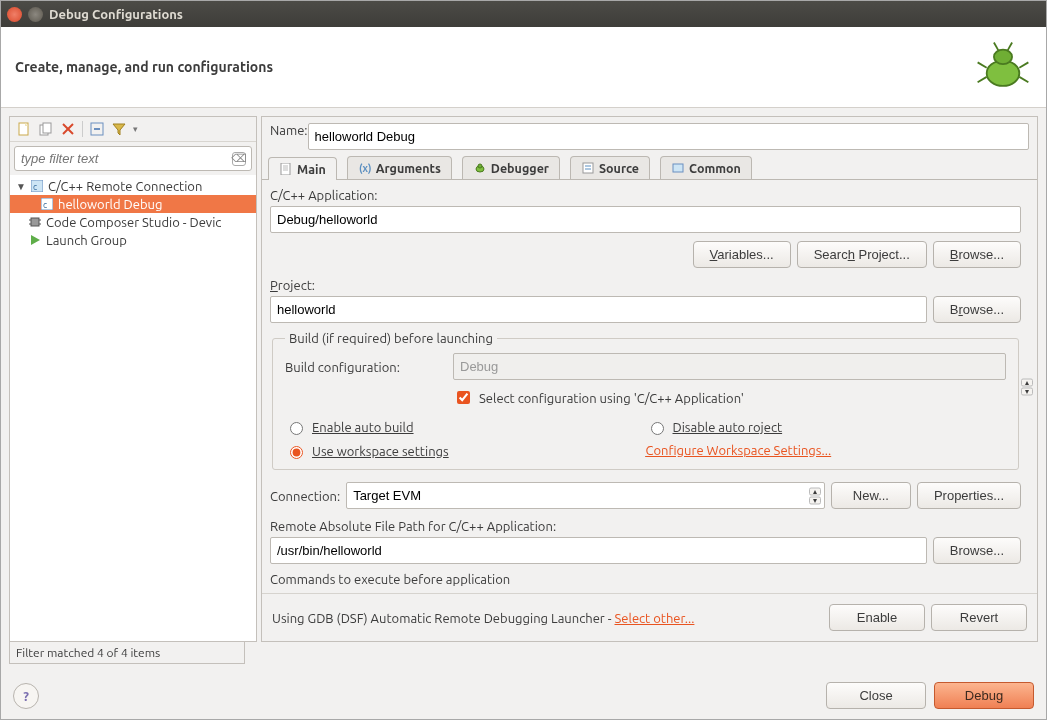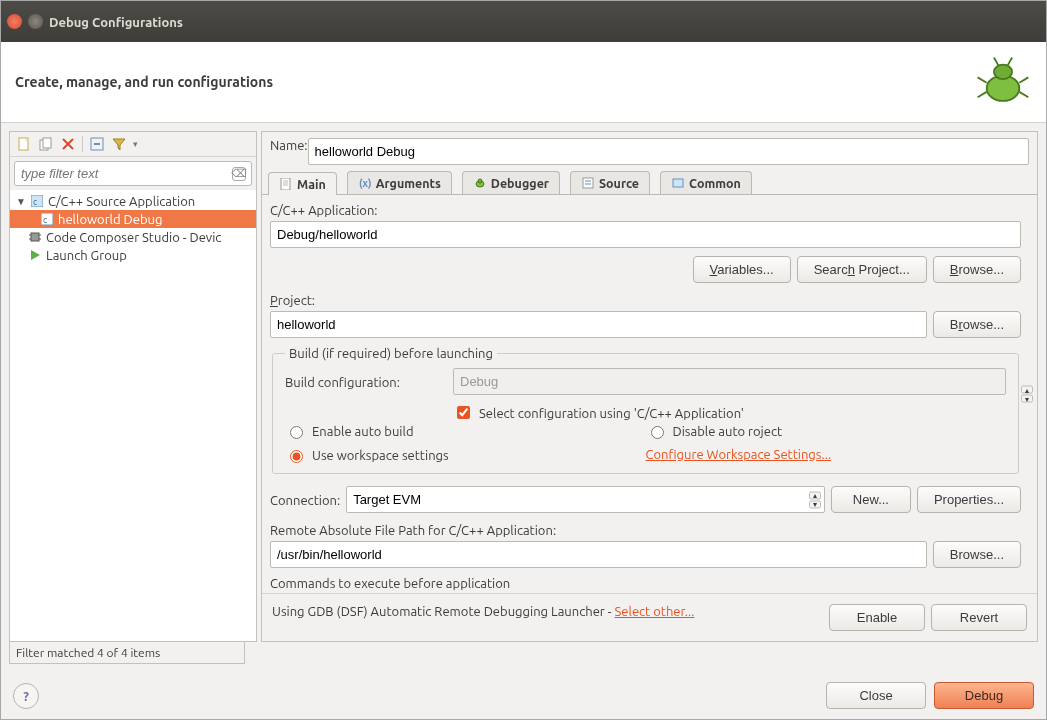--- a/index.html
+++ b/index.html
@@ -14,21 +14,21 @@
     overflow: hidden;
   }
   .window {
     width: 100%;
     height: 100%;
     display: flex;
     flex-direction: column;
     border: 1px solid #a8a8a8;
   }
   .titlebar {
-    height: 41px;
+    height: 26px;
     background: linear-gradient(#4c4b46, #3e3d39);
     display: flex;
     align-items: center;
     padding: 0 6px;
     gap: 6px;
     color: #dfdbd2;
     font-weight: bold;
   }
   .tb-btn {
     width: 15px; height: 15px; border-radius: 50%;
@@ -235,21 +235,22 @@
     background: #f0efed;
     color: #999;
   }
   .checkbox-row, .radio-row {
     display: flex;
     align-items: center;
     gap: 6px;
   }
   .radio-cols {
     display: flex;
-    margin-top: 1px;
+    margin-top: 12px;
+    text-decoration: underline;
   }
   .radio-col { flex:1; display:flex; flex-direction:column; gap:8px; }
   .link { color: #e95420; text-decoration: underline; cursor: pointer; }
   .conn-row {
     display: flex;
     align-items: center;
     gap: 6px;
     margin-top: 8px;
   }
   .conn-row .combo-wrap { flex:1; position:relative; }
@@ -262,21 +263,21 @@
     width: 12px; height: 8px; font-size: 8px;
     display:flex; align-items:center; justify-content:center;
     border: 1px solid #bbb; border-radius: 2px; background:#f5f3f0;
     cursor:pointer;
   }
   .path-row { display:flex; gap:6px; align-items:center; }
   .path-row input { flex:1; }
   .right-footer {
     border-top: 1px solid #d6d3ce;
     display: flex;
-    align-items: flex-start;
+    align-items: center;
     justify-content: space-between;
     padding: 10px 10px;
     gap: 10px;
   }
   .bottom-bar {
     display: flex;
     justify-content: space-between;
     align-items: center;
     padding: 10px 12px;
   }
@@ -359,21 +360,21 @@
         </div>
         <div class="tree">
           <div class="tree-item">
             <span class="tree-expander">▼</span>
             <span class="tree-icon">
                 <svg width="12" height="12">
                   <rect width="12" height="12" fill="#cde5f5" stroke="#6b8fbf"></rect>
                   <text x="2" y="10" font-size="9" fill="#3b6fa0">c</text>
                 </svg>
               </span>
-            <span>C/C++ Source Application</span>
+            <span>C/C++ Remote Connection</span>
           </div>
           <div class="tree-item child selected">
             <span class="tree-icon">
                 <svg width="12" height="12">
                   <rect width="12" height="12" fill="#fff" stroke="#6b8fbf"></rect>
                   <text x="2" y="10" font-size="9" fill="#3b6fa0">c</text>
                 </svg>
               </span>
             <span>helloworld Debug</span>
           </div>

